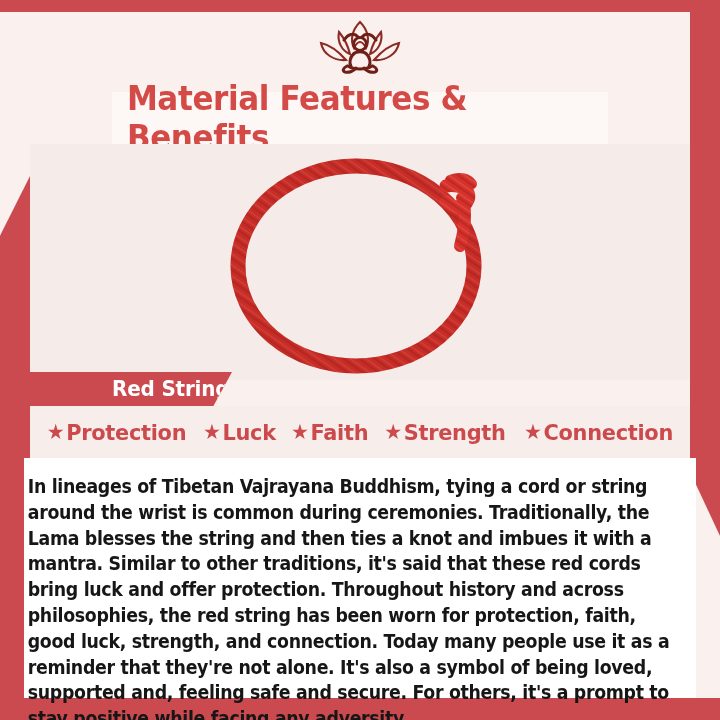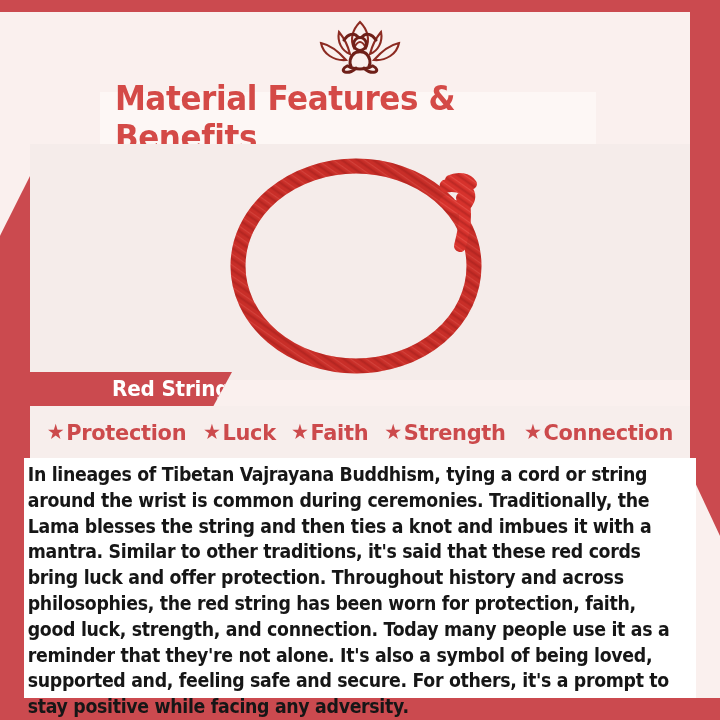--- a/index.html
+++ b/index.html
@@ -70,21 +70,21 @@
     margin-top: 18px;
     font-family: Liberation Serif, serif;
     font-size: 15px;
     letter-spacing: 2.6px;
     color: #4d7c0f;
   }
 
   
   .title-band {
     position: absolute;
-    left: 100px;
+    left: 112px;
     top: 92px;
     width: 496px;
     height: 52px;
     background: #fdf7f5;
     display: flex;
     align-items: center;
     justify-content: flex-end;
   }
   .title-text {
     font-family: "DejaVu Sans", sans-serif;
@@ -169,21 +169,21 @@
   }
 
   
   .body-area {
     position: absolute;
     left: 24px;
     top: 458px;
     width: 672px;
     height: 240px;
     background: #ffffff;
-    padding-top: 4px;
+    padding-top: 16px;
     box-sizing: border-box;
   }
   .body-text {
     font-family: "DejaVu Sans", sans-serif;
     font-weight: bold;
     font-size: 18.6px;
     line-height: 25.8px;
     color: #161616;
     letter-spacing: -0.35px;
     transform: scaleX(0.935);

